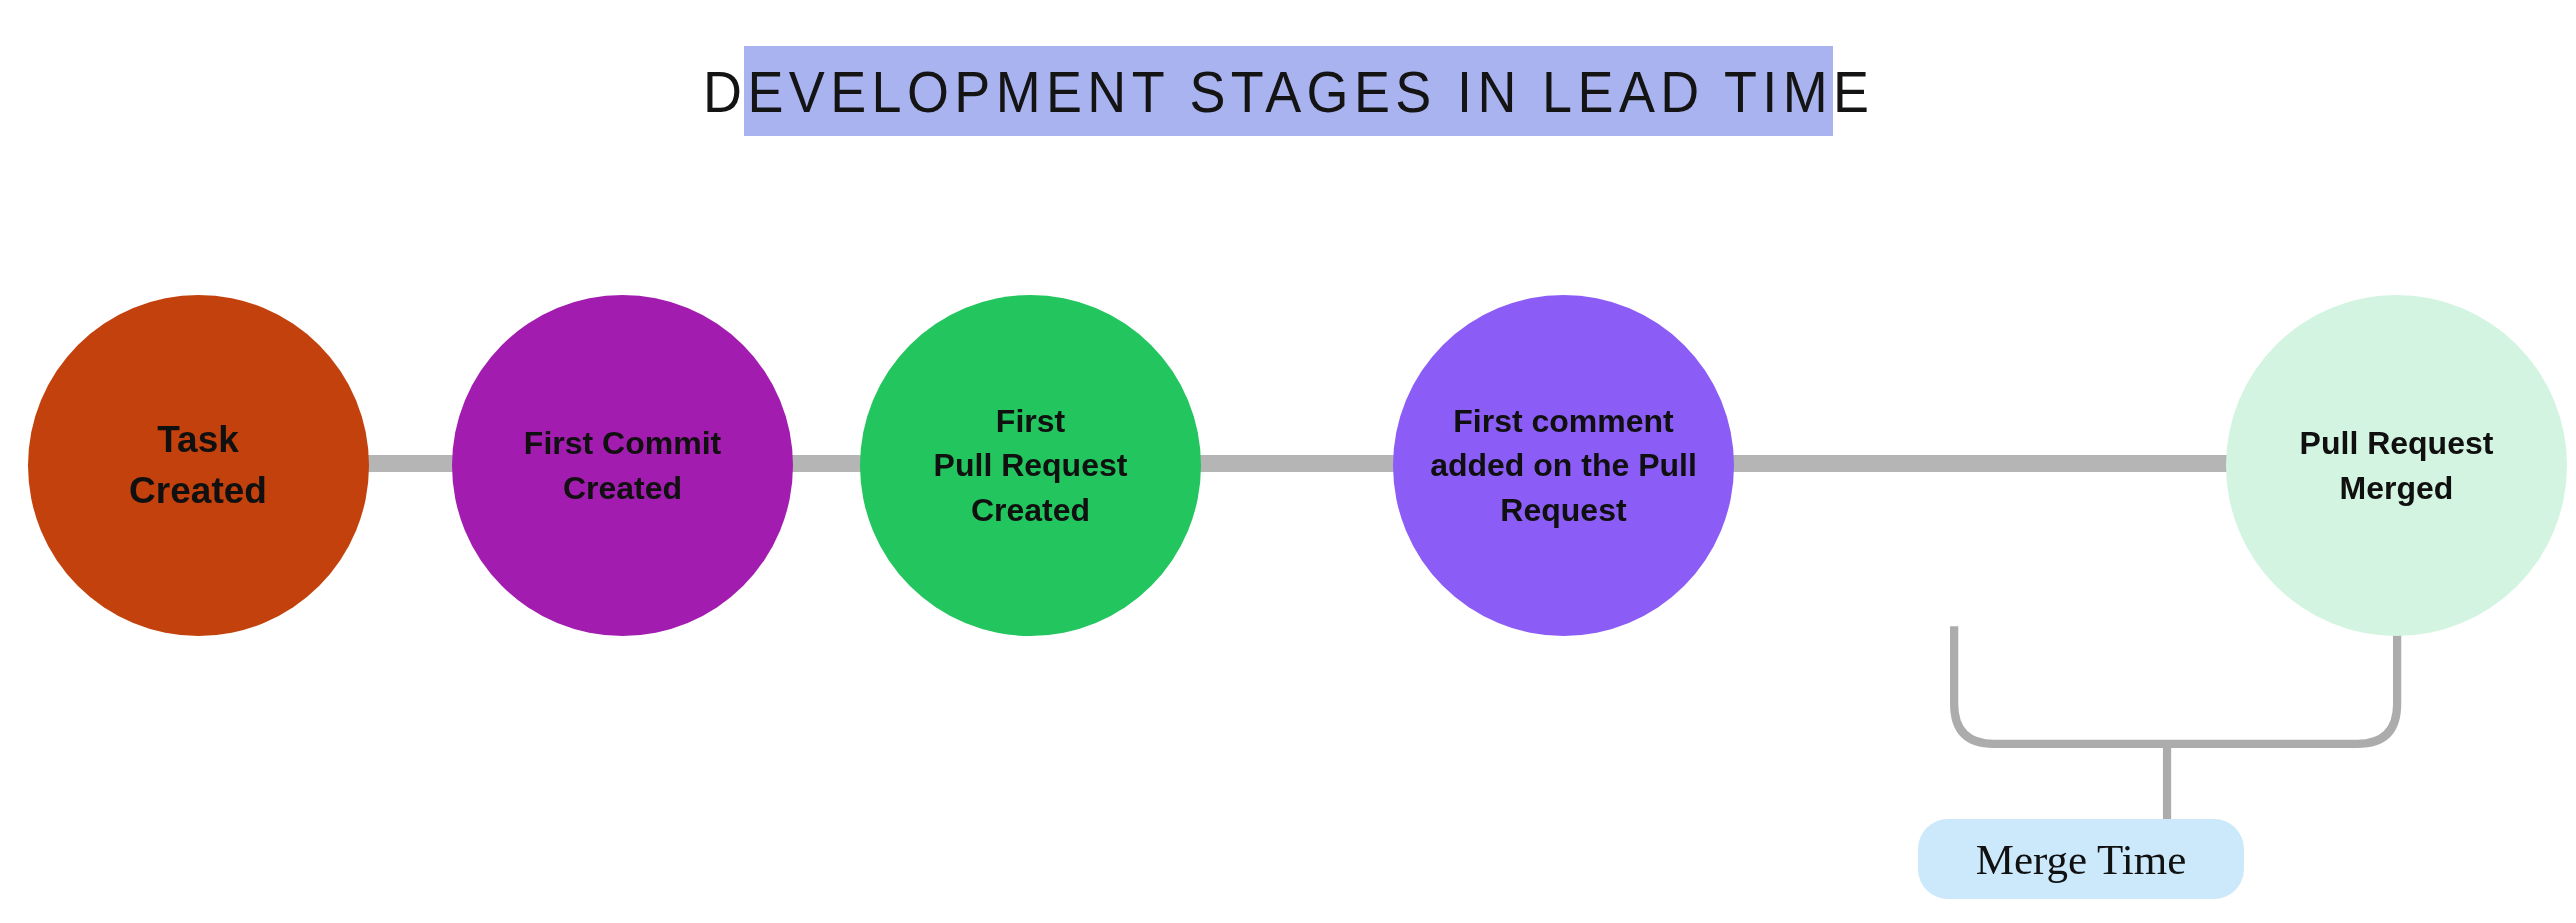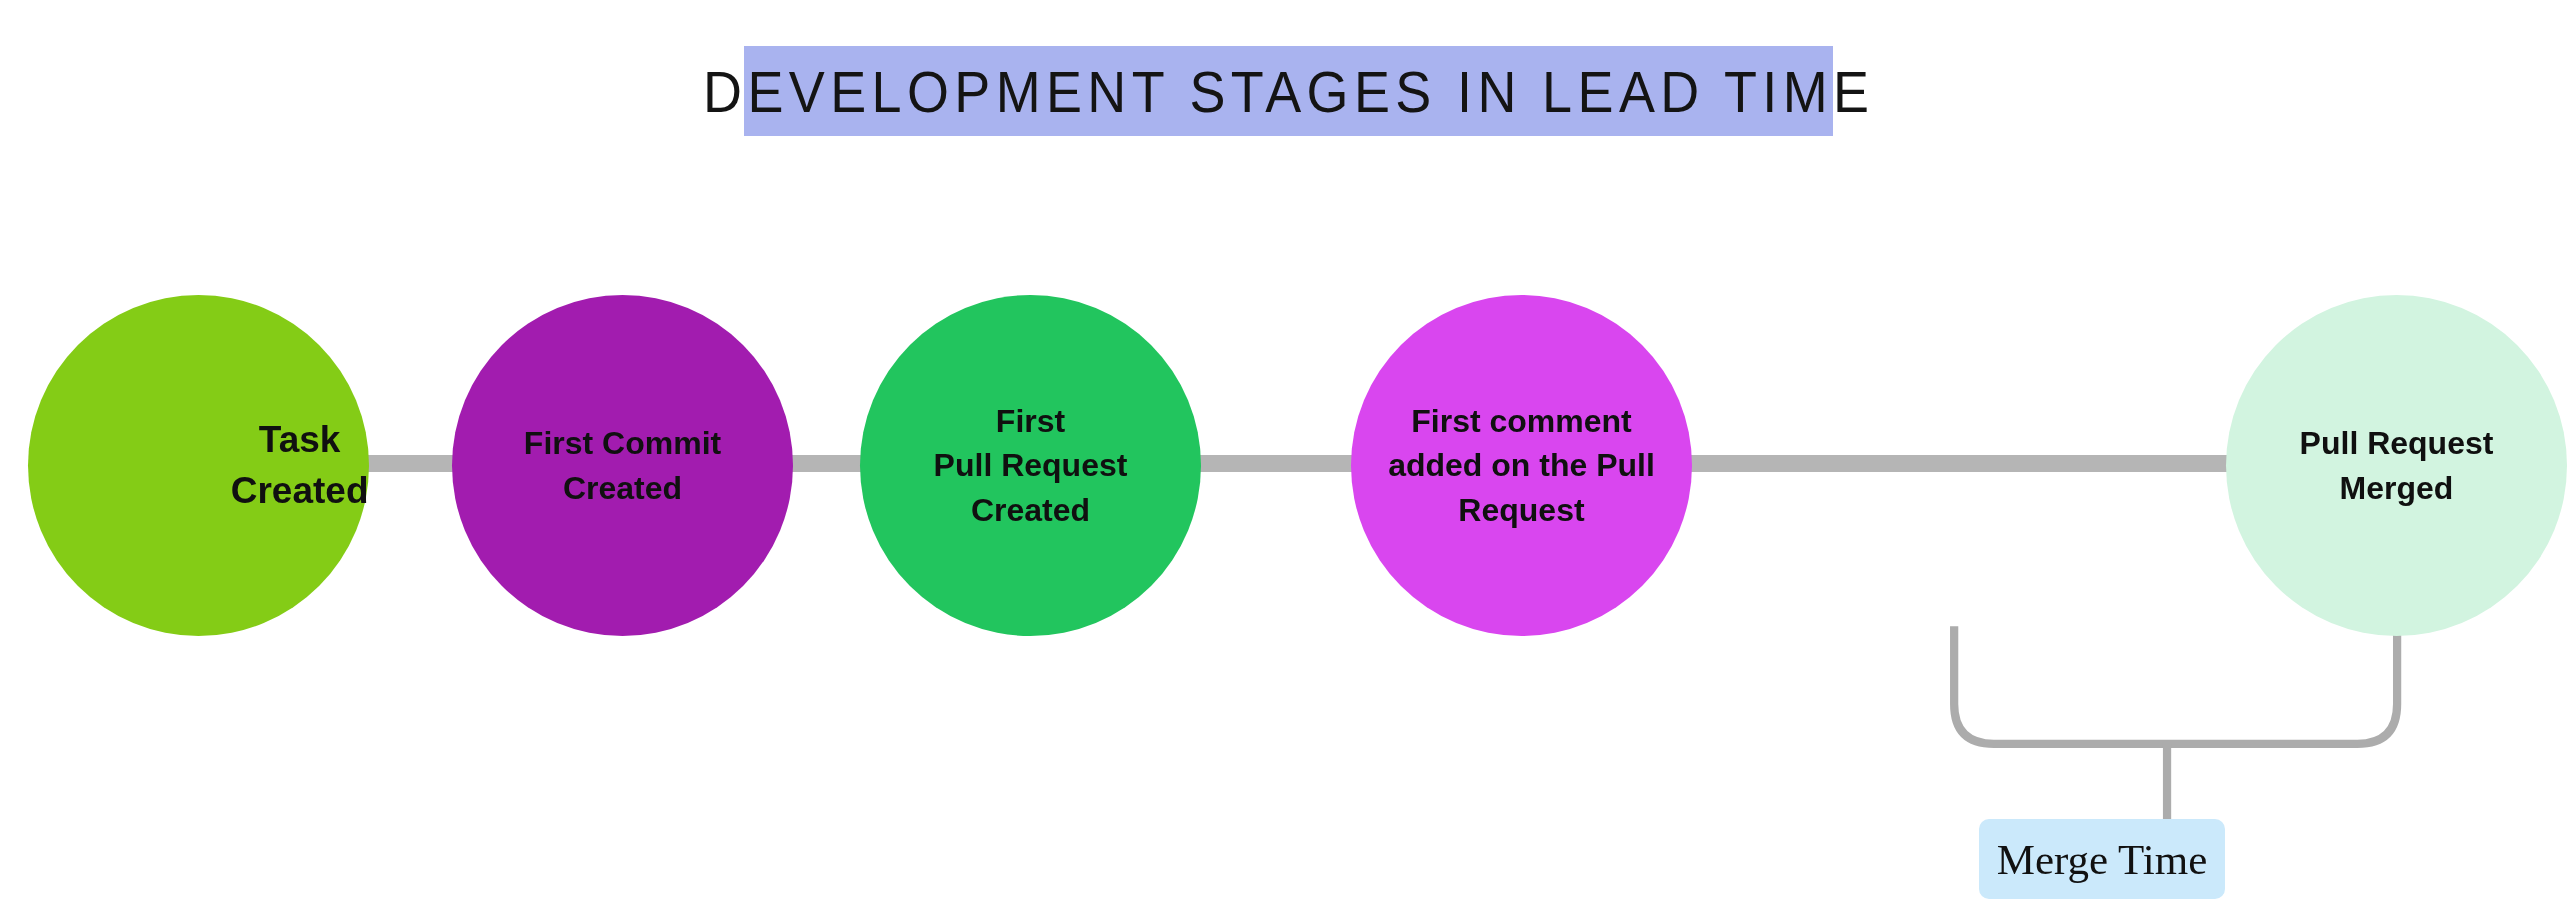--- a/index.html
+++ b/index.html
@@ -77,25 +77,25 @@
     left: 0;
     top: 0;
     width: 2576px;
     height: 923px;
     pointer-events: none;
   }
 
   
   .merge-label {
     position: absolute;
-    left: 1979px;
+    left: 1918px;
     top: 819px;
-    width: 246px;
+    width: 326px;
     height: 80px;
-    border-radius: 10px;
+    border-radius: 30px;
     display: flex;
     align-items: center;
     justify-content: center;
   }
   .merge-label-text {
     font-family: cursive;
     font-size: 43px;
     font-weight: 400;
     color: #111111;
     white-space: nowrap;
@@ -110,37 +110,37 @@
     <span class="banner-text">DEVELOPMENT STAGES IN LEAD TIME</span>
   </div>
 
   <div class="connector" style="background: rgb(181, 181, 181);"></div>
 
   <svg class="bracket-svg" viewBox="0 0 3750 1344" xmlns="http://www.w3.org/2000/svg">
     <path d="M 2845 912 L 2845 1025 Q 2845 1083 2903 1083 L 3432 1083 Q 3490 1083 3490 1025 L 3490 912" fill="none" stroke="#acacac" stroke-width="12" stroke-linejoin="round"></path>
     <path d="M 3155 1083 L 3155 1196" fill="none" stroke="#acacac" stroke-width="12"></path>
   </svg>
 
-  <div class="stage stage--start" style="left: 27.5px; background: #84cc16; justify-content: flex-end;">
+  <div class="stage stage--start" style="left: 27.5px; background: #c2410c;">
     <div class="stage-label">Task
 Created</div>
   </div>
 
   <div class="stage" style="left: 452px; background: #a21caf;">
     <div class="stage-label">First Commit
 Created</div>
   </div>
 
   <div class="stage" style="left: 860px; background: #22c55e;">
     <div class="stage-label">First
 Pull Request
 Created</div>
   </div>
 
-  <div class="stage" style="left: 1351px; background: #d946ef;">
+  <div class="stage" style="left: 1393px; background: #8b5cf6;">
     <div class="stage-label">First comment
 added on the Pull
 Request</div>
   </div>
 
 
   <div class="stage" style="left: 2226px; background: rgb(210, 244, 224);">
     <div class="stage-label">Pull Request
 Merged</div>
   </div>

